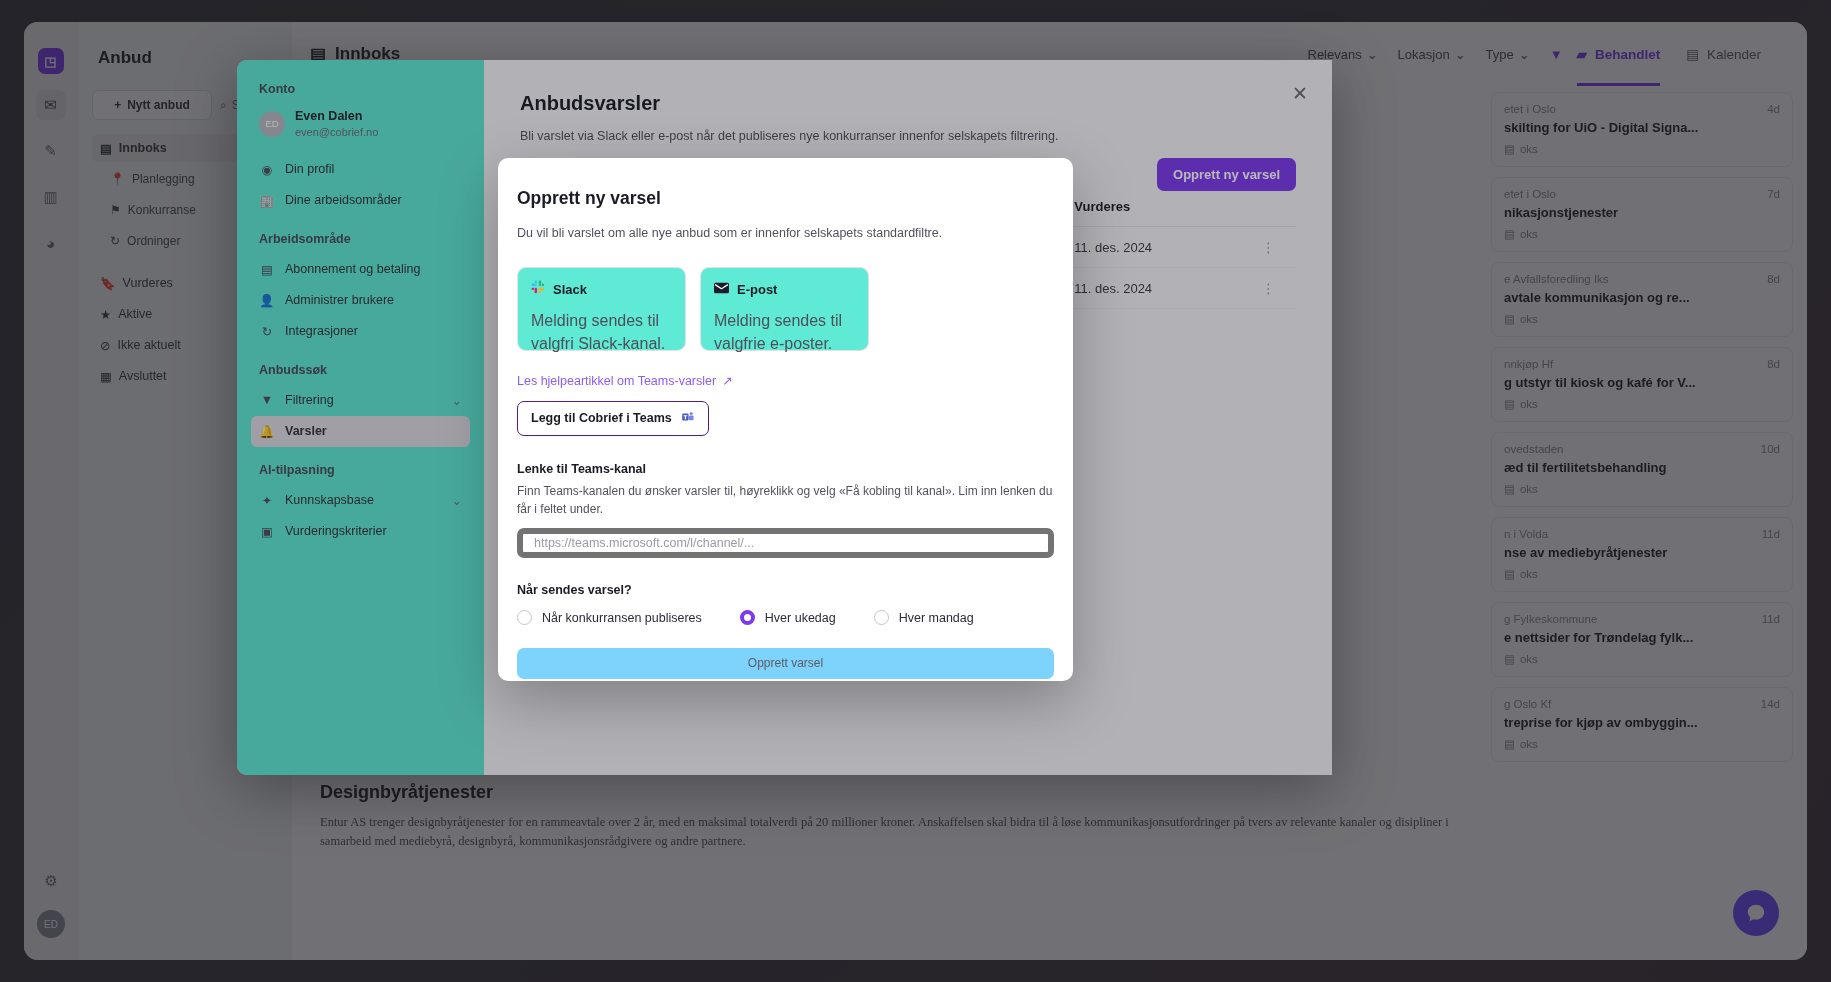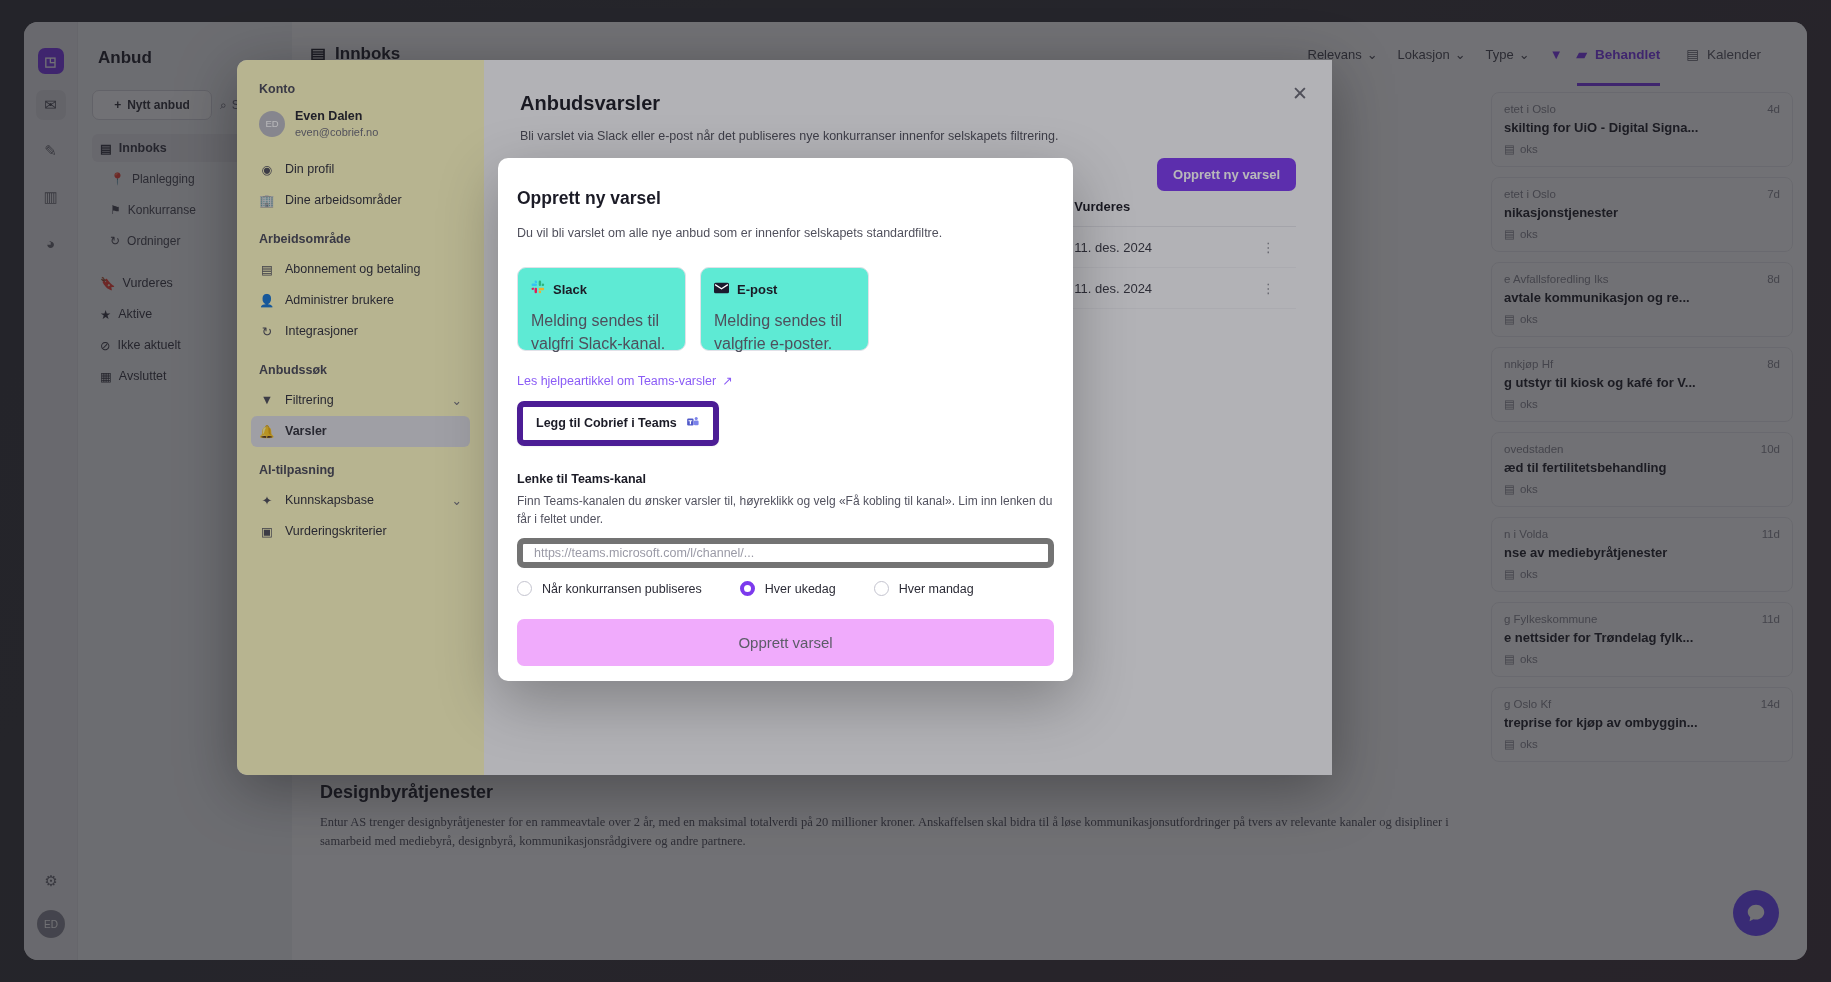--- a/index.html
+++ b/index.html
@@ -101,21 +101,21 @@
   
   .drawer-scrim {
     position:absolute; inset:0; background: rgba(30,30,36,0.45);
   }
   .drawer {
     position:absolute; left:237px; top:60px; width:1095px; height:715px;
     background:#e9e9ec; border-radius:10px 0 0 10px;
     box-shadow: 0 14px 60px rgba(0,0,0,0.35);
     overflow:hidden;
   }
-  .drawer-nav { position:absolute;left:0;top:0;width:247px;height:100%;background:#fef9c3;
+  .drawer-nav { position:absolute;left:0;top:0;width:247px;height:100%;background:#5eead4;
     padding: 22px 14px;}
   .dn-group { font-size:12.5px;font-weight:700;color:#4a4a58; margin: 16px 0 8px 8px;}
   .dn-group.first{margin-top:0;}
   .dn-user{display:flex;align-items:center;gap:10px;padding:4px 8px;margin-bottom:10px;}
   .dn-av{width:26px;height:26px;border-radius:50%;background:#b8b8c0;color:#fff;font-size:9.5px;
     display:flex;align-items:center;justify-content:center;}
   .dn-name{font-size:12.5px;font-weight:700;color:#26262f;line-height:1.35;}
   .dn-mail{font-size:11px;color:#6d6d79;line-height:1.35;}
   .dn-item{display:flex;align-items:center;gap:10px;height:31px;padding:0 8px;border-radius:6px;
     font-size:12.5px;color:#31313c;}
@@ -150,36 +150,36 @@
     padding:12px 13px; position:relative;
   }
   .card.sel{border:2px solid #8b5cf6;box-shadow:0 0 0 1px rgba(139,92,246,.25);}
   .card-h{display:flex;align-items:center;gap:8px;}
   .card-name{font-size:13px;font-weight:600;color:#1b1b26;}
   .card-d{font-size:16px;color:#4f4f5c;line-height:1.45;margin-top:11px;}
   .card-check{position:absolute;right:11px;top:11px;width:16px;height:16px;border-radius:50%;
     background:#8b5cf6;color:#fff;font-size:10px;display:flex;align-items:center;justify-content:center;}
 
   .help-link{display:inline-flex;align-items:center;gap:6px;color:#8b5cf6;font-size:12.5px;margin-top:22px;}
-  .teams-btn{display:inline-flex;align-items:center;gap:9px;border:6px solid #4c1d95;border-radius:7px;
+  .teams-btn{display:inline-flex;align-items:center;gap:9px;border:1px solid #4c1d95;border-radius:7px;
     background:#fff;padding:8px 13px;font-size:12.5px;font-weight:700;color:#1b1b26;margin-top:12px;
     box-shadow:0 1px 2px rgba(0,0,0,.05);}
 
   .fld-label{font-size:12.5px;font-weight:700;color:#1b1b26;margin-top:26px;}
   .fld-help{font-size:12px;color:#52525f;line-height:1.5;margin-top:6px;}
   .fld-input{margin-top:10px;height:30px;border:6px solid #737373;border-radius:7px;display:flex;align-items:center;
     padding:0 11px;font-size:12.5px;color:#9a9aa6;width:100%;}
 
   .when-label{font-size:12.5px;font-weight:700;color:#1b1b26;margin-top:25px;}
   .radios{display:flex;align-items:center;gap:38px;margin-top:13px;}
   .radio{display:flex;align-items:flex-end;gap:10px;font-size:12.5px;color:#2b2b36;}
   .rc{width:15px;height:15px;border-radius:50%;border:1.5px solid #c4c4cf;background:#fff;}
   .rc.on{border:4.5px solid #7c3aed;}
-  .submit{margin-top:23px;height:47px;border-radius:7px;background:#f0abfc;color:#5c5c68;
-    font-size:15px;display:flex;align-items:center;justify-content:center;width:100%;}
+  .submit{margin-top:23px;height:31px;border-radius:7px;background:#7dd3fc;color:#5c5c68;
+    font-size:12px;display:flex;align-items:center;justify-content:center;width:100%;}
 </style>
 </head>
 <body>
 
 <div id="root">
   <div class="desktop"></div>
 
   <div class="app-window">
 
     <div class="rail">
@@ -529,20 +529,21 @@
             <rect x="13.6" y="9.4" width="8" height="8" rx="2" fill="#7B83EB"></rect>
           </svg>
         </span>
       </span>
     </div>
 
     <div class="fld-label">Lenke til Teams-kanal</div>
     <div class="fld-help">Finn Teams-kanalen du ønsker varsler til, høyreklikk og velg «Få kobling til kanal». Lim inn lenken du får i feltet under.</div>
     <div class="fld-input">https://teams.microsoft.com/l/channel/...</div>
 
+    <div class="when-label">Når sendes varsel?</div>
     <div class="radios">
       <label class="radio">
         <span class="rc"></span>
         <span>Når konkurransen publiseres</span>
       </label>
       <label class="radio">
         <span class="rc on"></span>
         <span>Hver ukedag</span>
       </label>
       <label class="radio">

